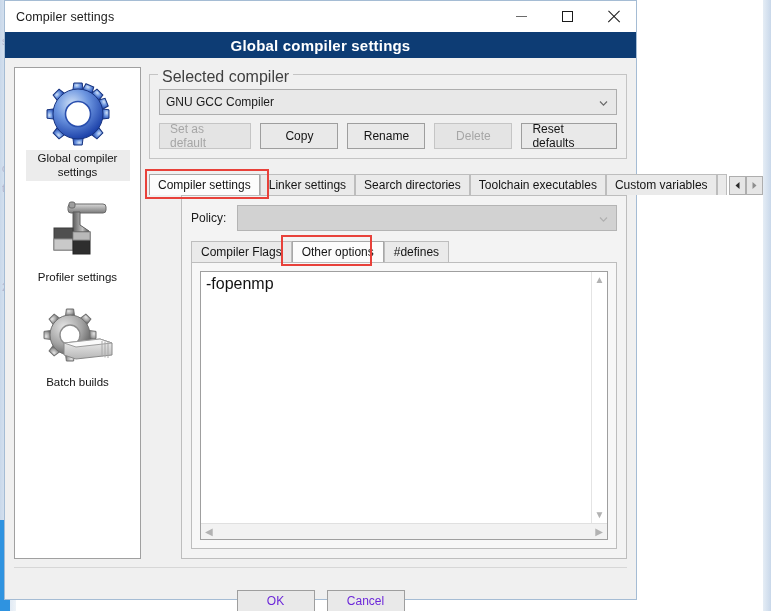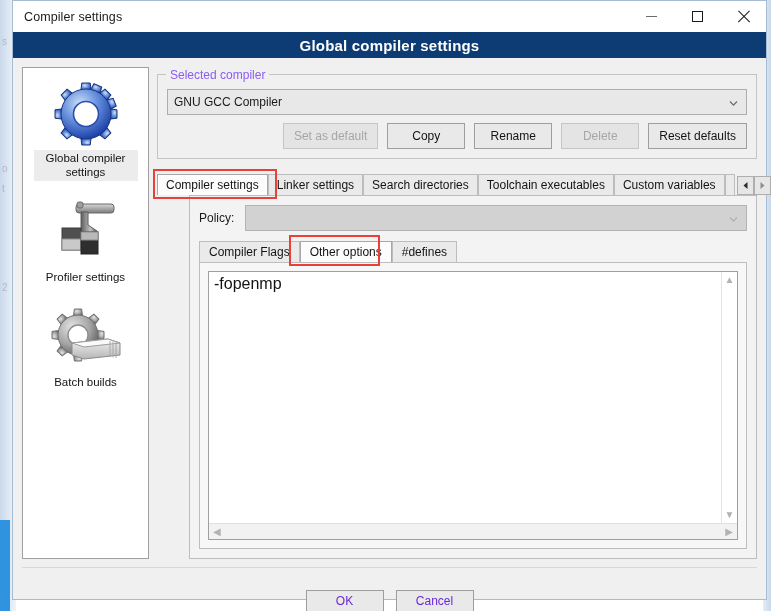--- a/index.html
+++ b/index.html
@@ -41,22 +41,22 @@
   #bg-right-strip {
     position: absolute;
     right: 0; top: 0;
     width: 8px; height: 611px;
     background: linear-gradient(to left, #c9d8ea 0%, #e5edf5 100%);
   }
 
   
   #app-window {
     position: absolute;
-    left: 12px; top: 0;
-    width: 755px;
+    left: 4px; top: 0;
+    width: 633px;
     height: 600px;
     background: #f0f0f0;
     border: 1px solid #a5bcd4;
     box-sizing: border-box;
   }
 
   
   #titlebar {
     height: 31px;
     background: #ffffff;
@@ -167,22 +167,22 @@
     border: 1px solid #c4c4c4;
     position: relative;
     padding: 14px 9px 9px 9px;
     margin-top: 7px;
   }
   .groupbox > .gb-title {
     position: absolute;
     top: -7px; left: 8px;
     background: #f0f0f0;
     padding: 0 4px;
-    font-size: 12px;
-    color: #8b5cf6;
+    font-size: 16px;
+    color: #404040;
   }
 
   
   .combo {
     height: 23px;
     background: #e8e8e8;
     border: 1px solid #adadad;
     display: flex;
     align-items: center;
     box-sizing: border-box;

